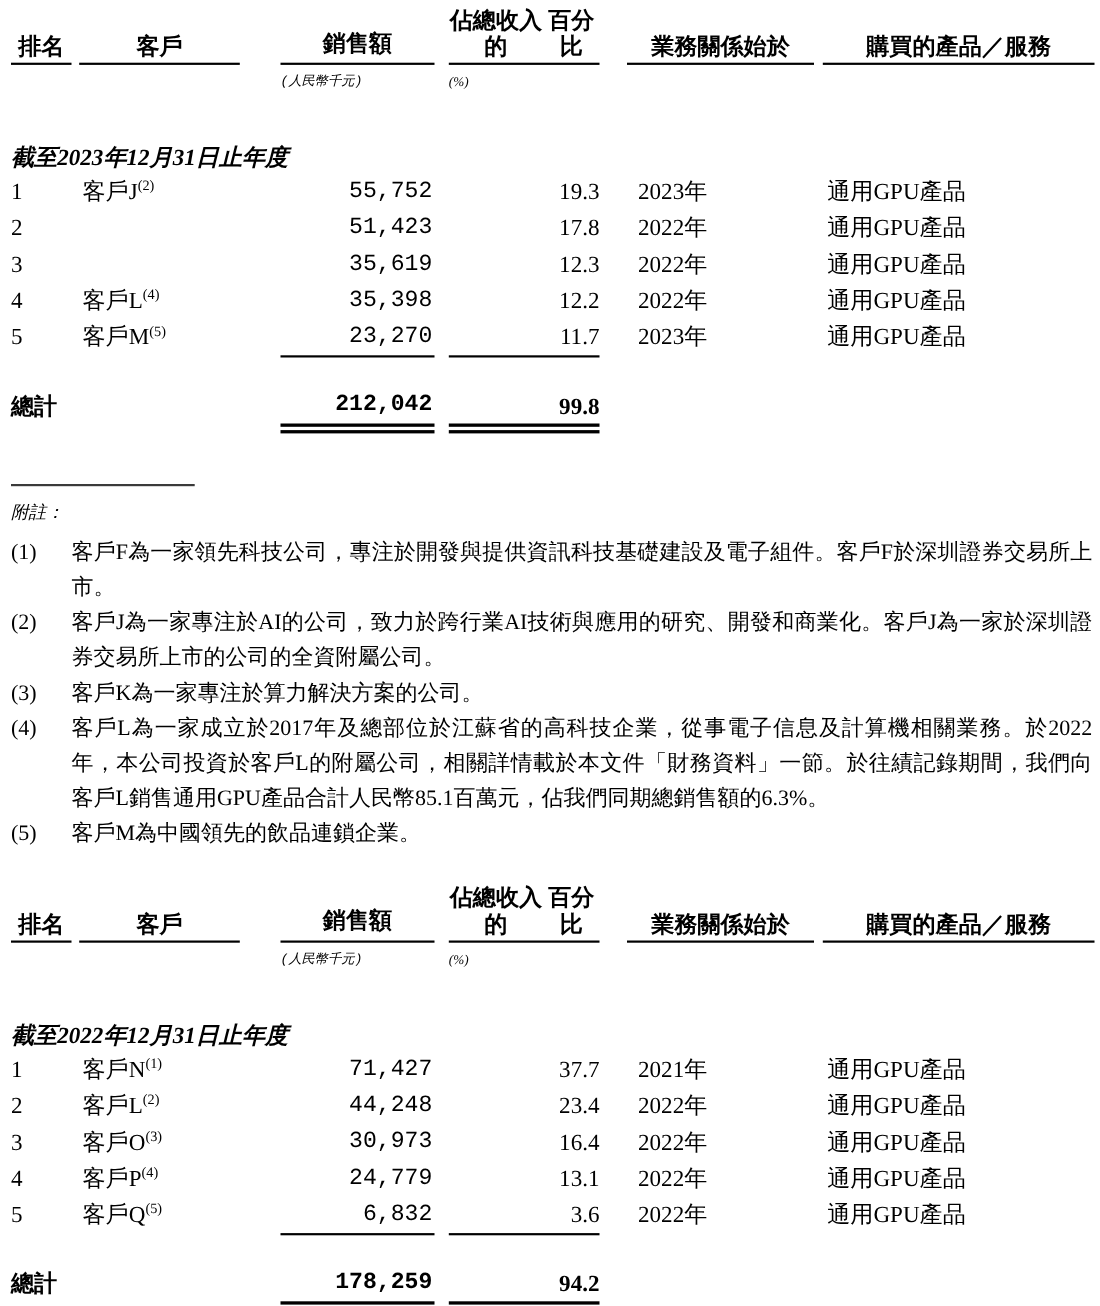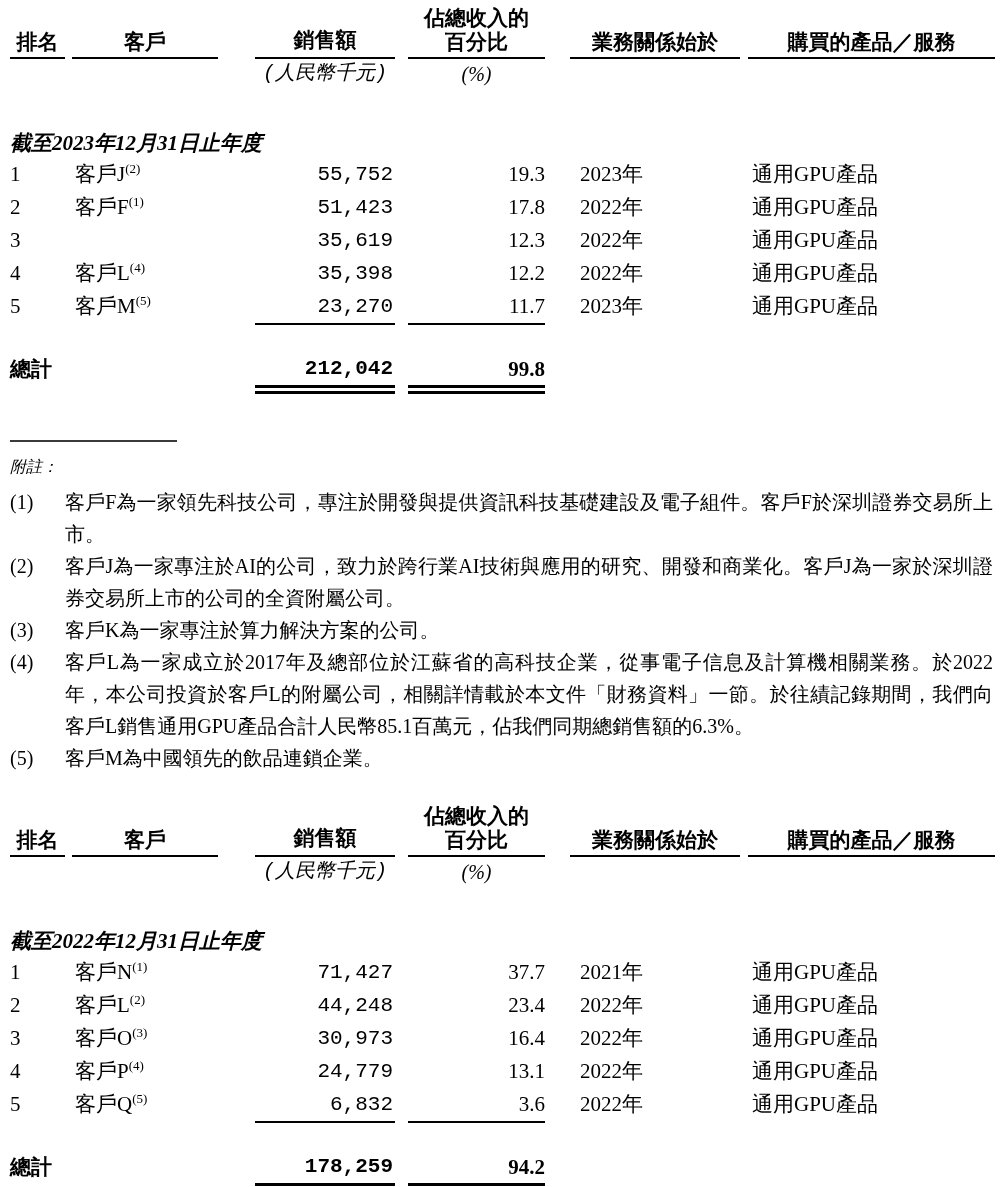--- a/index.html
+++ b/index.html
@@ -29,30 +29,29 @@
   
   .thead { font-weight: bold; align-items: end; }
   .thead .th {
     border-bottom: 2px solid #000;
     text-align: center;
     padding-bottom: 3px;
     line-height: 24px;
     align-self: end;
   }
   .thead .th.left { text-align: center; }
-  .pct-stack { display: flex; flex-direction: column; }
+  .pct-stack { display: flex; flex-direction: row; }
 
   
   .subhead { height: 30px; }
   .subhead .unit {
     font-style: italic;
     font-weight: normal;
-    text-align: center;
     line-height: 30px;
-    font-size: 20px;
+    font-size: 12px;
   }
 
   .section-title {
     font-weight: bold;
     font-style: italic;
     line-height: 29px;
     margin-top: 40px;
   }
 
   
@@ -111,21 +110,20 @@
     <div class="grid drow">
       <div class="cell-rank c1">1</div>
       <div class="cell-cust c2"><span>客戶J</span><sup class="noteref">(2)</sup></div>
       <div class="cell-num c3">55,752</div>
       <div class="cell-pct c4">19.3</div>
       <div class="cell-since c5">2023年</div>
       <div class="cell-prod c6">通用GPU產品</div>
     </div>
     <div class="grid drow">
       <div class="cell-rank c1">2</div>
-      <div class="cell-cust c2"><span>客戶F</span><sup class="noteref">(1)</sup></div>
       <div class="cell-num c3">51,423</div>
       <div class="cell-pct c4">17.8</div>
       <div class="cell-since c5">2022年</div>
       <div class="cell-prod c6">通用GPU產品</div>
     </div>
     <div class="grid drow">
       <div class="cell-rank c1">3</div>
       <div class="cell-num c3">35,619</div>
       <div class="cell-pct c4">12.3</div>
       <div class="cell-since c5">2022年</div>

